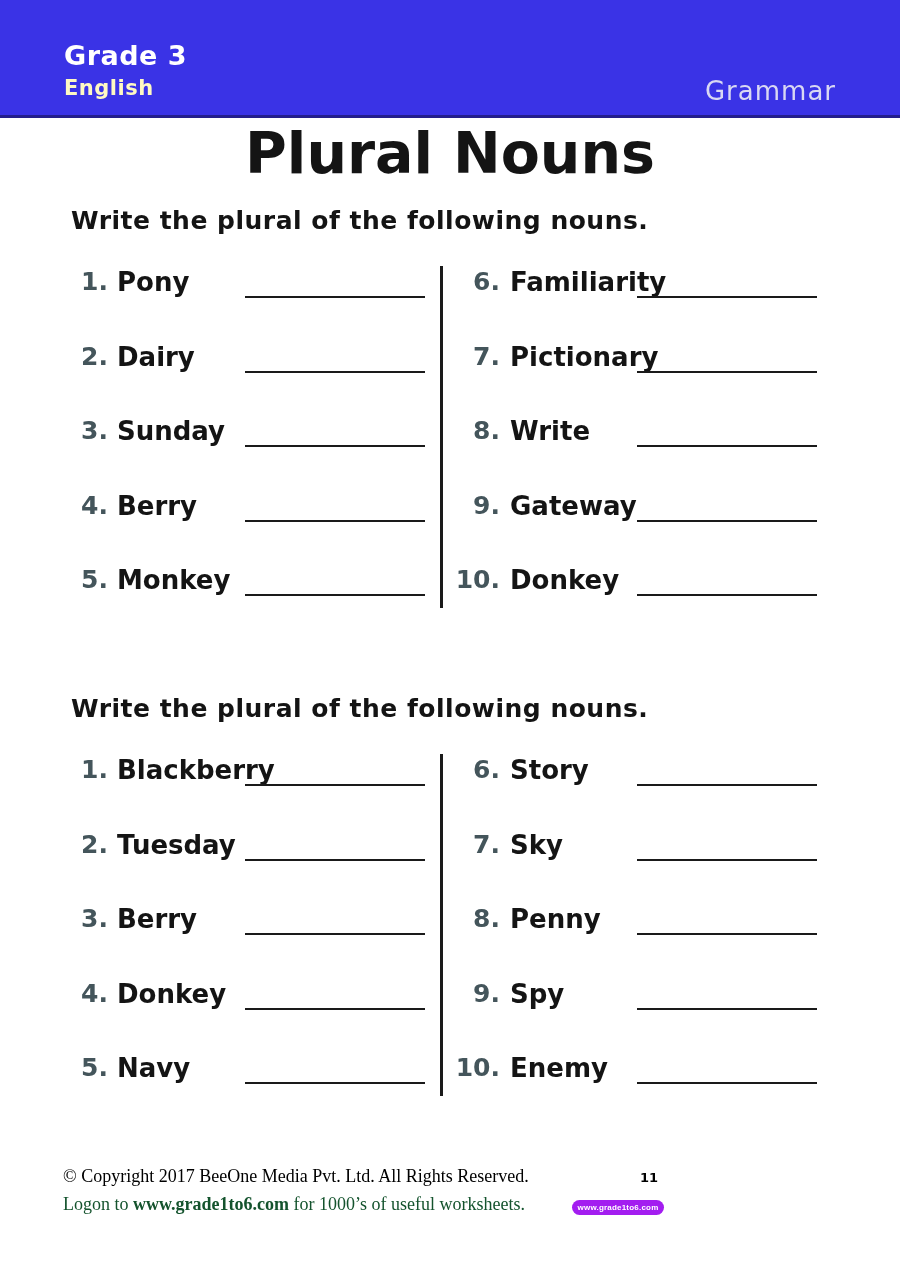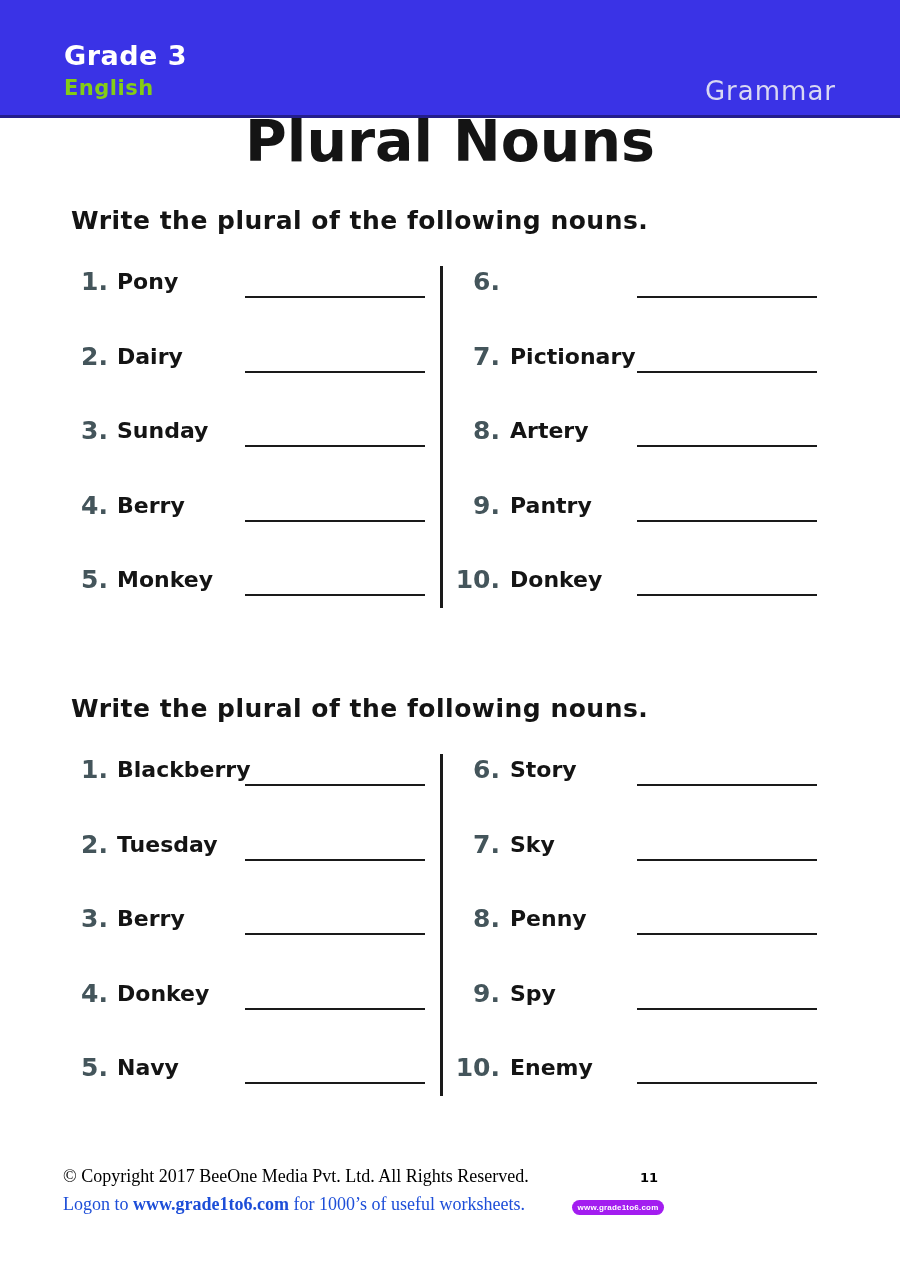--- a/index.html
+++ b/index.html
@@ -25,29 +25,29 @@
     background:var(--band);
     border-bottom:3px solid var(--band-edge);
     box-sizing:border-box;
   }
   .grade{
     position:absolute;left:64px;top:40px;
     color:#ffffff;font-size:27px;font-weight:800;letter-spacing:0.5px;
   }
   .subject{
     position:absolute;left:64px;top:76px;
-    color:#84cc16;font-size:21px;font-weight:800;letter-spacing:0.5px;
+    color:#fef9c3;font-size:21px;font-weight:800;letter-spacing:0.5px;
   }
   .grammar{
     position:absolute;right:64px;top:76px;
     color:var(--grammar);font-size:26px;font-weight:400;letter-spacing:1px;
   }
   
   .title{
-    position:absolute;left:0;top:106px;width:900px;
+    position:absolute;left:0;top:118px;width:900px;
     margin:0;text-align:center;
     font-size:57px;font-weight:800;color:var(--ink);
     letter-spacing:0px;line-height:70px;
   }
   
   .exercise{position:absolute;left:0;width:900px;}
   .exercise.first{top:198px;}
   .exercise.second{top:686px;}
   .instruction{
     position:absolute;left:63px;top:0;margin:8px;
@@ -64,39 +64,39 @@
   }
   .row{position:relative;height:74.5px;}
   .num{
     position:absolute;left:0;top:18px;width:48px;
     text-align:right;
     font-size:25px;font-weight:700;color:var(--num);line-height:32px;
   }
   .col.right .num{width:50px;}
   .word{
     position:absolute;left:57px;top:18px;
-    font-size:22px;font-weight:600;color:var(--ink);line-height:32px;
+    font-size:26px;font-weight:600;color:var(--ink);line-height:32px;
     white-space:nowrap;
   }
   .col.right .word{left:60px;}
   .blank{
     position:absolute;left:185px;top:20px;width:180px;height:28px;
     border-bottom:2.5px solid var(--line);
   }
   .col.right .blank{left:187px;}
   
   .footer{position:absolute;left:0;top:1158px;width:724px;height:115px;}
   .copyright{
     position:absolute;left:63px;top:8px;
     font-family:"Liberation Serif",serif;font-size:18px;color:#000;
     white-space:nowrap;
   }
   .logon{
     position:absolute;left:63px;top:36px;
-    font-family:"Liberation Serif",serif;font-size:18px;color:#1d4ed8;
+    font-family:"Liberation Serif",serif;font-size:18px;color:#14532d;
     white-space:nowrap;
   }
   .logon b{font-weight:700;}
   .pagenum{
     position:absolute;right:66px;top:12px;
     font-size:13px;font-weight:800;color:#000;
   }
   .badge{
     position:absolute;right:60px;top:42px;
     width:92px;height:15px;
@@ -147,35 +147,36 @@
           <div class="row">
             <span class="num">5.</span>
             <span class="word">Monkey</span>
             <span class="blank"></span>
           </div>
         </div>
       <div class="divider"></div>
       <div class="col right">
           <div class="row">
             <span class="num">6.</span>
+            <span class="word">Familiarity</span>
             <span class="blank"></span>
           </div>
           <div class="row">
             <span class="num">7.</span>
             <span class="word">Pictionary</span>
             <span class="blank"></span>
           </div>
           <div class="row">
             <span class="num">8.</span>
-            <span class="word">Artery</span>
+            <span class="word">Write</span>
             <span class="blank"></span>
           </div>
           <div class="row">
             <span class="num">9.</span>
-            <span class="word">Pantry</span>
+            <span class="word">Gateway</span>
             <span class="blank"></span>
           </div>
           <div class="row">
             <span class="num">10.</span>
             <span class="word">Donkey</span>
             <span class="blank"></span>
           </div>
         </div>
     </div>
   </section>

